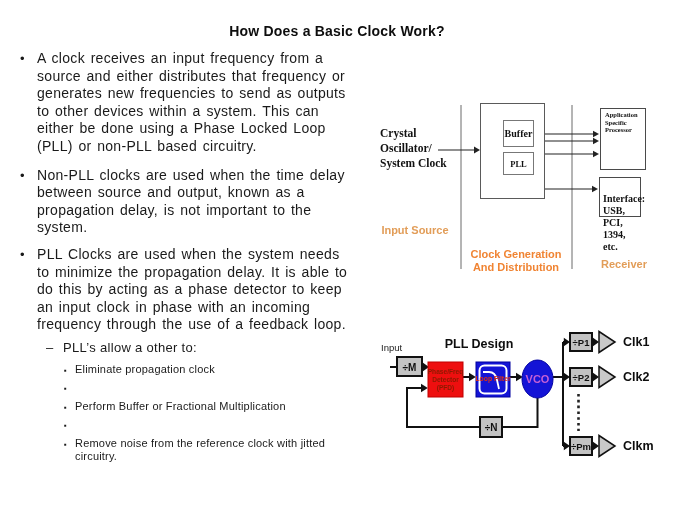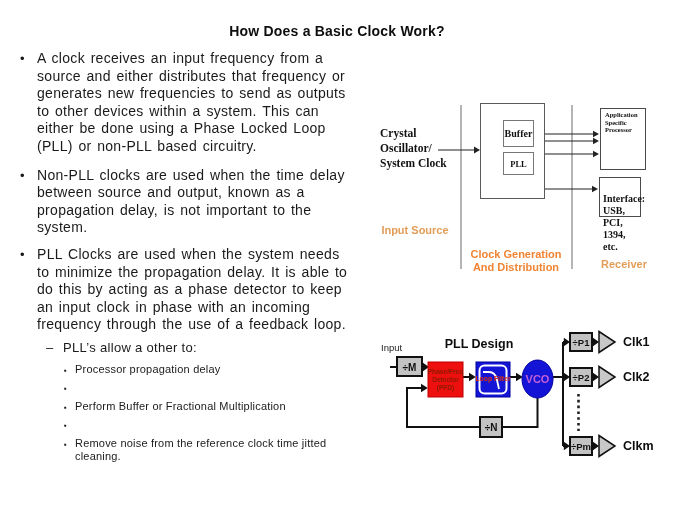--- a/index.html
+++ b/index.html
@@ -59,35 +59,35 @@
   <div class="b-main" style="margin-bottom:6px;">
     <span class="mk">•</span>
     <span class="tx">PLL Clocks are used when the system needs to minimize the propagation delay. It is able to do this by acting as a phase detector to keep an input clock in phase with an incoming frequency through the use of a feedback loop.</span>
   </div>
   <div class="b-sub">
     <span class="mk">–</span>
     <span class="tx">PLL’s allow a other to:</span>
   </div>
   <div class="b-sq">
     <span class="mk">▪</span>
-    <span class="tx">Processor propagation delay</span>
+    <span class="tx">Eliminate propagation clock</span>
   </div>
   <div class="b-sq">
     <span class="mk">▪</span>
   </div>
   <div class="b-sq">
     <span class="mk">▪</span>
     <span class="tx">Perform Buffer or Fractional Multiplication</span>
   </div>
   <div class="b-sq">
     <span class="mk">▪</span>
   </div>
   <div class="b-sq">
     <span class="mk">▪</span>
-    <span class="tx">Remove noise from the reference clock time jitted cleaning.</span>
+    <span class="tx">Remove noise from the reference clock with jitted circuitry.</span>
   </div>
 </div>
 
 <div class="d1">
   <svg width="306" height="215" viewBox="0 0 306 215">
     <g stroke="#6a6a6a" stroke-width="1">
       <line x1="93" y1="45" x2="93" y2="209"></line>
       <line x1="204" y1="45" x2="204" y2="209"></line>
     </g>
     <g stroke="#222" stroke-width="1.2">

